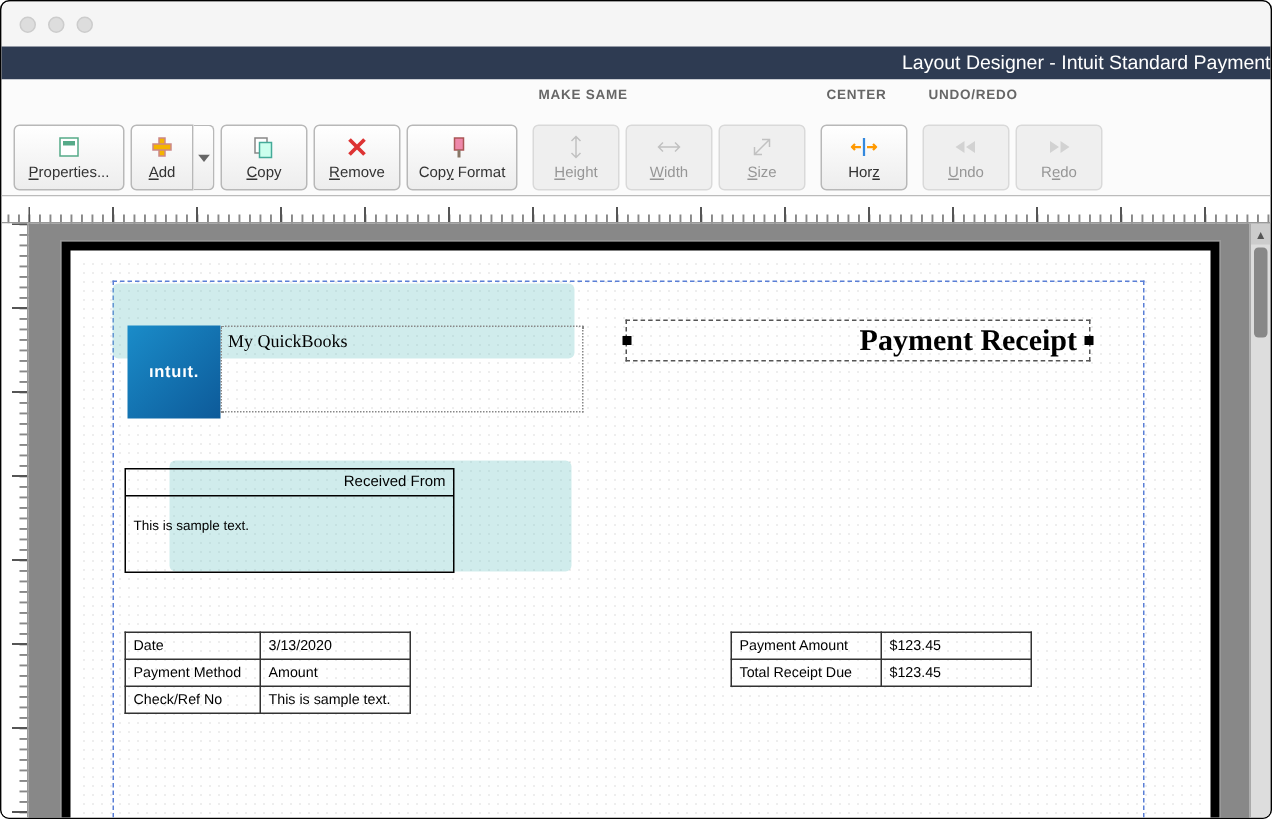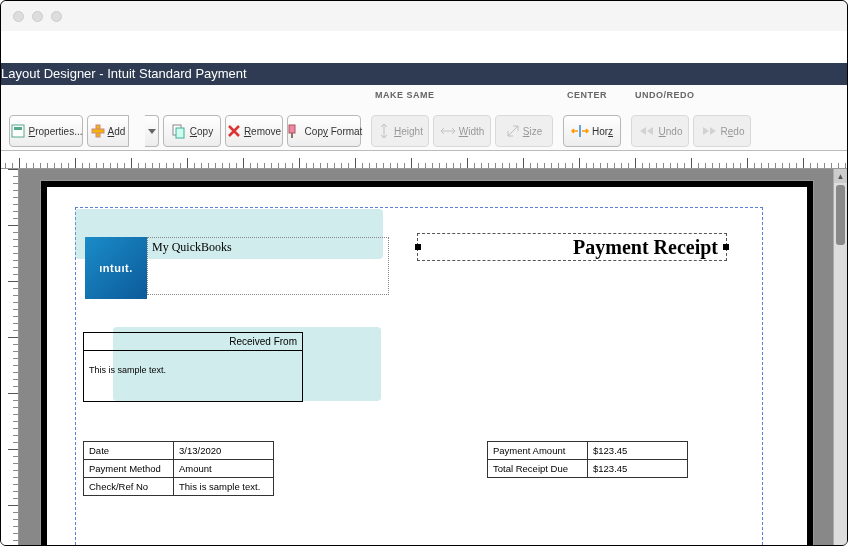--- a/index.html
+++ b/index.html
@@ -1,30 +1,30 @@
 <!DOCTYPE html>
 <html><head>
 <meta charset="utf-8">
 <style>
 * { box-sizing: border-box; margin: 0; padding: 0; }
 body { font-family: Arial, sans-serif; background: #fff; width: 848px; height: 546px; overflow: hidden; border: 1px solid #000; border-radius: 6px; }
 .titlebar { height: 30px; background: #f5f5f5; display: flex; align-items: center; padding: 0 12px; gap: 8px; border-top-left-radius: 6px; border-top-right-radius: 6px; }
 .tl-dot { width: 11px; height: 11px; border-radius: 50%; background: #ddd; border: 1px solid #ccc; }
-.app-header { background: #2e3b52; color: #fff; height: 22px; line-height: 22px; text-align: left; font-size: 13px; margin-top: 32px; }
+.app-header { background: #2e3b52; color: #fff; height: 22px; line-height: 22px; text-align: right; font-size: 13px; }
 .toolbar { background: #fbfbfb; border-bottom: 1px solid #bbb; padding: 5px 8px 3px; display: flex; gap: 10px; align-items: flex-end; }
 .group { display: flex; flex-direction: column; }
 .group-label { font-size: 9px; color: #666; text-transform: uppercase; letter-spacing: 0.5px; margin-bottom: 15px; margin-left: 4px; font-weight: bold; }
 .group-buttons { display: flex; gap: 4px; }
-.btn { background: linear-gradient(#fff, #ededed); border: 1px solid #b8b8b8; border-radius: 4px; width: 58px; height: 32px; display: flex; flex-direction: row; align-items: center; justify-content: center; gap: 3px; cursor: pointer; font-size: 10px; color: #333; }
+.btn { background: linear-gradient(#fff, #ededed); border: 1px solid #b8b8b8; border-radius: 4px; width: 58px; height: 44px; display: flex; flex-direction: column; align-items: center; justify-content: center; gap: 3px; cursor: pointer; font-size: 10px; color: #333; }
 .btn.wide { width: 74px; }
 .btn.disabled { opacity: 0.5; cursor: default; background: #e5e5e5; }
 .btn .ico { height: 18px; display: flex; align-items: center; justify-content: center; }
 .btn .lbl { white-space: nowrap; }
 .btn .lbl u { text-decoration: underline; }
-.split { display: flex; gap: 16px; }
+.split { display: flex; }
 .split .caret-btn { width: 14px; border: 1px solid #b8b8b8; border-left: none; border-radius: 0 4px 4px 0; background: linear-gradient(#fff,#ededed); display: flex; align-items: center; justify-content: center; cursor: pointer; }
 .split .btn { border-radius: 4px 0 0 4px; }
 .ruler-h { height: 18px; background: #fff; border-bottom: 1px solid #999; position: relative; overflow: hidden; background-image: repeating-linear-gradient(to right, #888 0 1px, transparent 1px 7px); background-position: 18px 12px; background-size: 7px 6px; background-repeat: repeat-x; }
 .ruler-h::before { content:""; position:absolute; left:18px; right:0; bottom:0; height:10px; background-image: repeating-linear-gradient(to right, #555 0 1px, transparent 1px 56px); }
 .workspace { display: flex; height: 456px; }
 .ruler-v { width: 18px; background: #fff; border-right: 1px solid #999; background-image: repeating-linear-gradient(to bottom, #888 0 1px, transparent 1px 7px); background-position: 12px 0; background-size: 6px 7px; background-repeat: repeat-y; position: relative; }
 .ruler-v::before { content:""; position:absolute; top:0; bottom:0; right:0; width:10px; background-image: repeating-linear-gradient(to bottom, #555 0 1px, transparent 1px 56px); }
 .canvas-area { flex: 1; background: #888; position: relative; overflow: hidden; }
 .scrollbar-v { position: absolute; right: 0; top: 0; bottom: 0; width: 14px; background: #ddd; border-left: 1px solid #aaa; }
 .scroll-thumb { position: absolute; top: 2px; left: 2px; right: 2px; height: 60px; background: #888; border-radius: 3px; }

